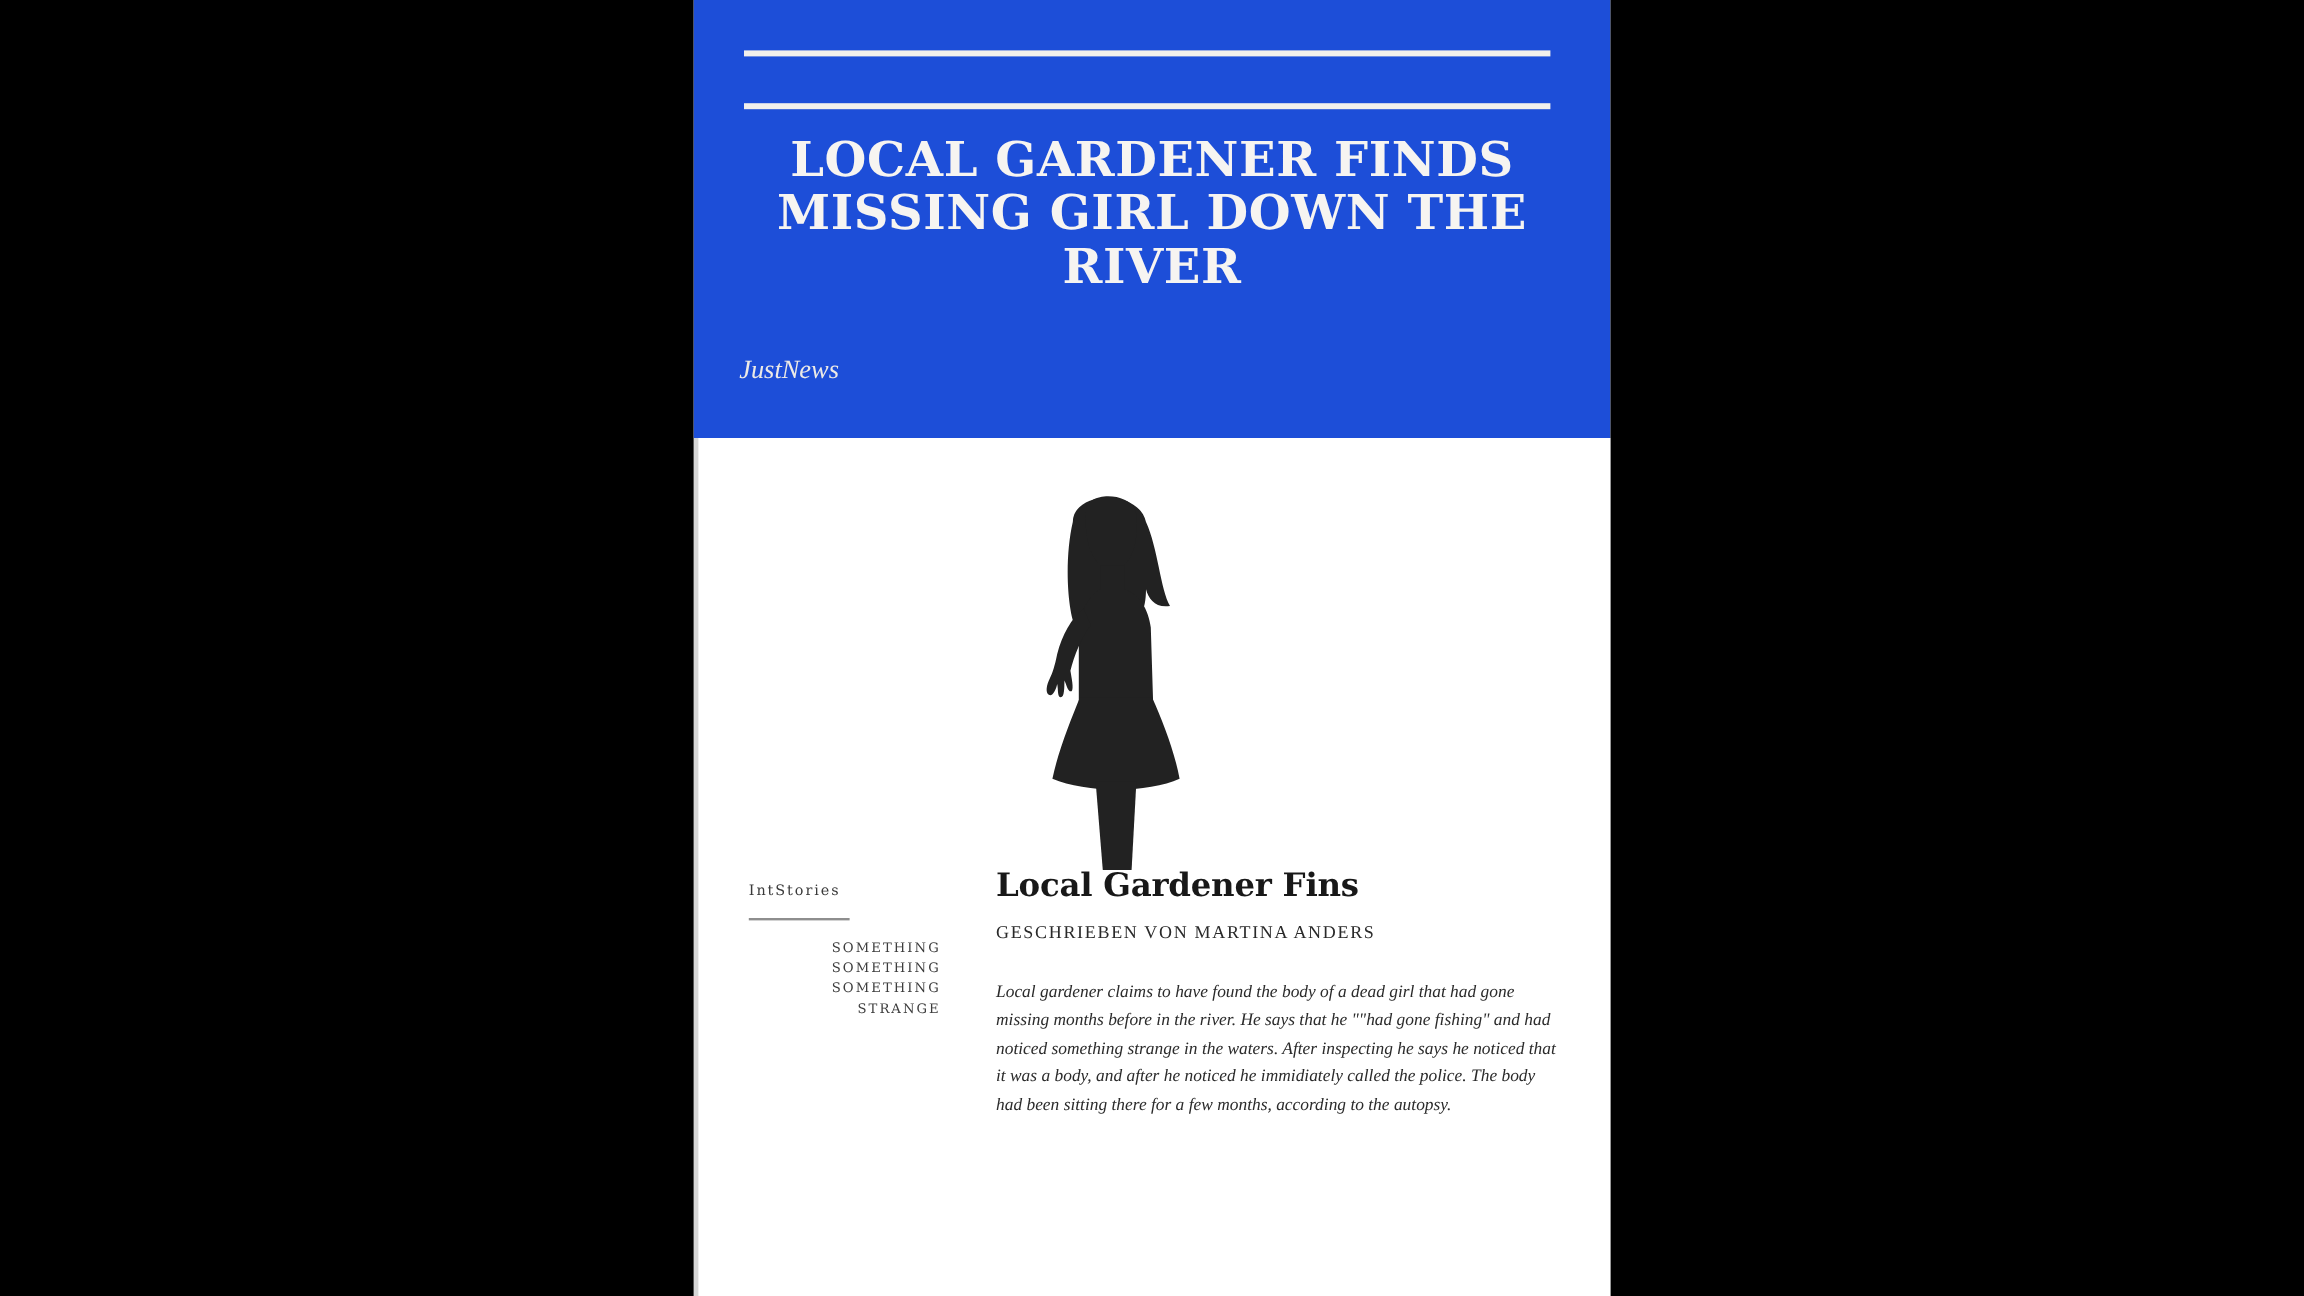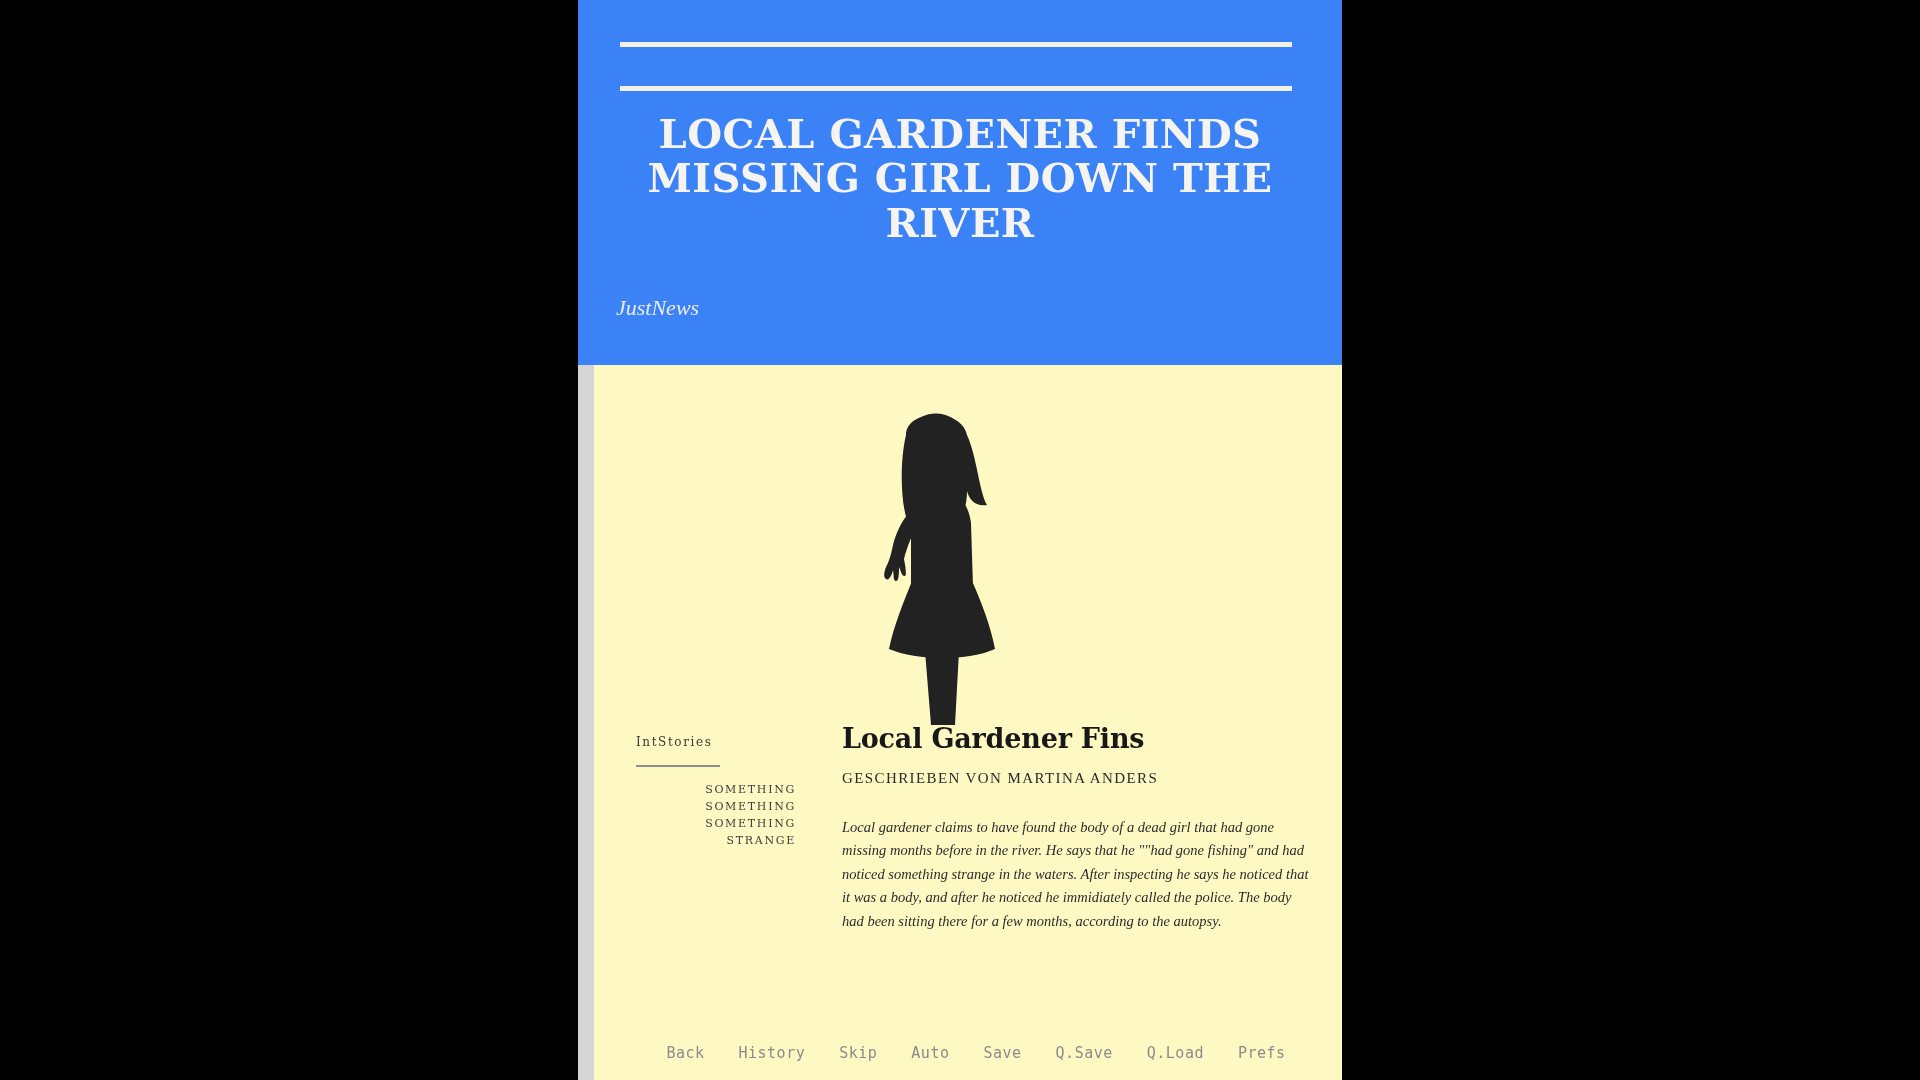--- a/index.html
+++ b/index.html
@@ -32,21 +32,21 @@
     overflow: hidden;
   }
 
   
   #masthead {
     position: absolute;
     left: 0;
     top: 0;
     width: 764px;
     height: 365px;
-    background: #3b82f6;
+    background: #1d4ed8;
     color: #f2f0ec;
     box-sizing: border-box;
   }
   .rule {
     position: absolute;
     left: 42px;
     width: 672px;
     background: #f2f0ec;
   }
   .rule.top { top: 42px; height: 5px; }
@@ -74,25 +74,25 @@
     width: 688px;
     font-family: "Liberation Serif", serif;
     font-style: italic;
     font-size: 22px;
     color: #eceae6;
   }
 
   
   #body-area {
     position: absolute;
-    left: 16px;
+    left: 4px;
     top: 365px;
     width: 764px;
     height: 715px;
-    background: #fef9c3;
+    background: #ffffff;
   }
 
   
   #illustration {
     position: absolute;
     left: 255px;
     top: 30px;
     width: 180px;
     height: 330px;
   }
@@ -223,26 +223,16 @@
         <div class="sidebar-link">SOMETHING</div>
         <div class="sidebar-link">STRANGE</div>
       </div>
 
       <div id="article">
         <div id="article-title">Local Gardener Fins</div>
         <div id="article-byline">Geschrieben von Martina Anders</div>
         <div id="article-text">Local gardener claims to have found the body of a dead girl that had gone missing months before in the river. He says that he ""had gone fishing" and had noticed something strange in the waters. After inspecting he says he noticed that it was a body, and after he noticed he immidiately called the police. The body had been sitting there for a few months, according to the autopsy.</div>
       </div>
 
-      <div id="menubar">
-        <button class="menu-btn">Back</button>
-        <button class="menu-btn">History</button>
-        <button class="menu-btn">Skip</button>
-        <button class="menu-btn">Auto</button>
-        <button class="menu-btn">Save</button>
-        <button class="menu-btn">Q.Save</button>
-        <button class="menu-btn">Q.Load</button>
-        <button class="menu-btn">Prefs</button>
-      </div>
 
     </div>
   </div>
 </div>
 
 </body></html>

